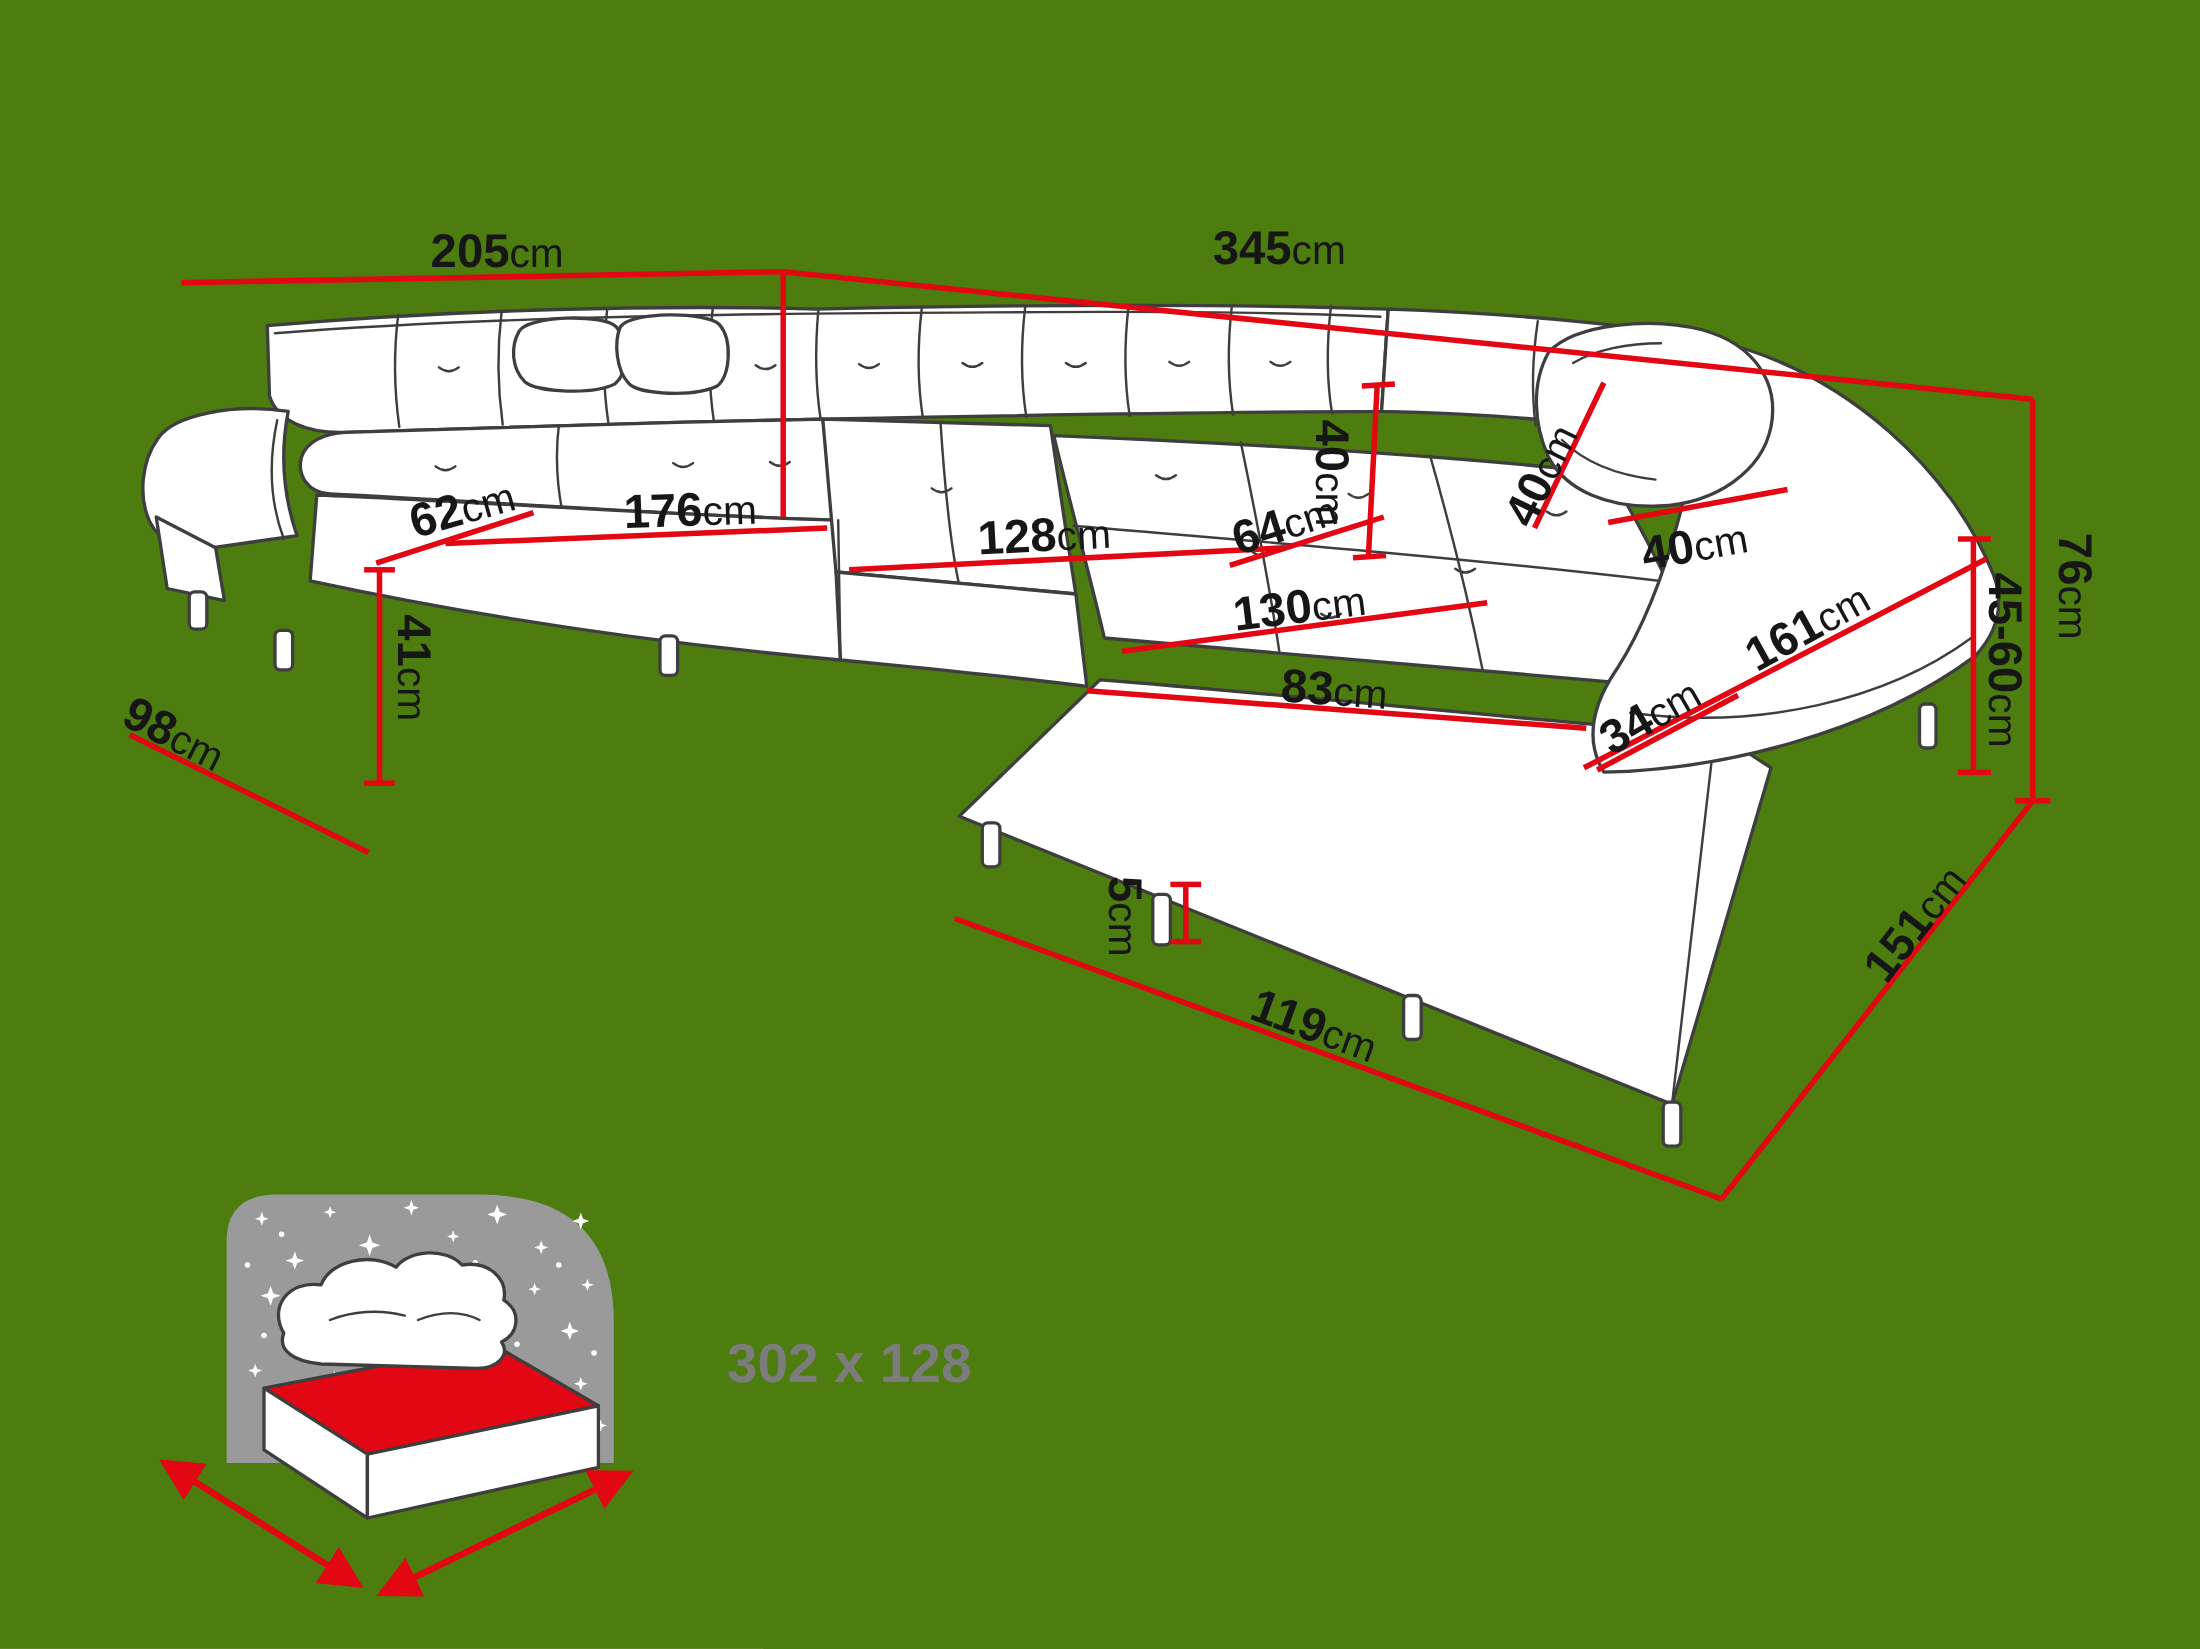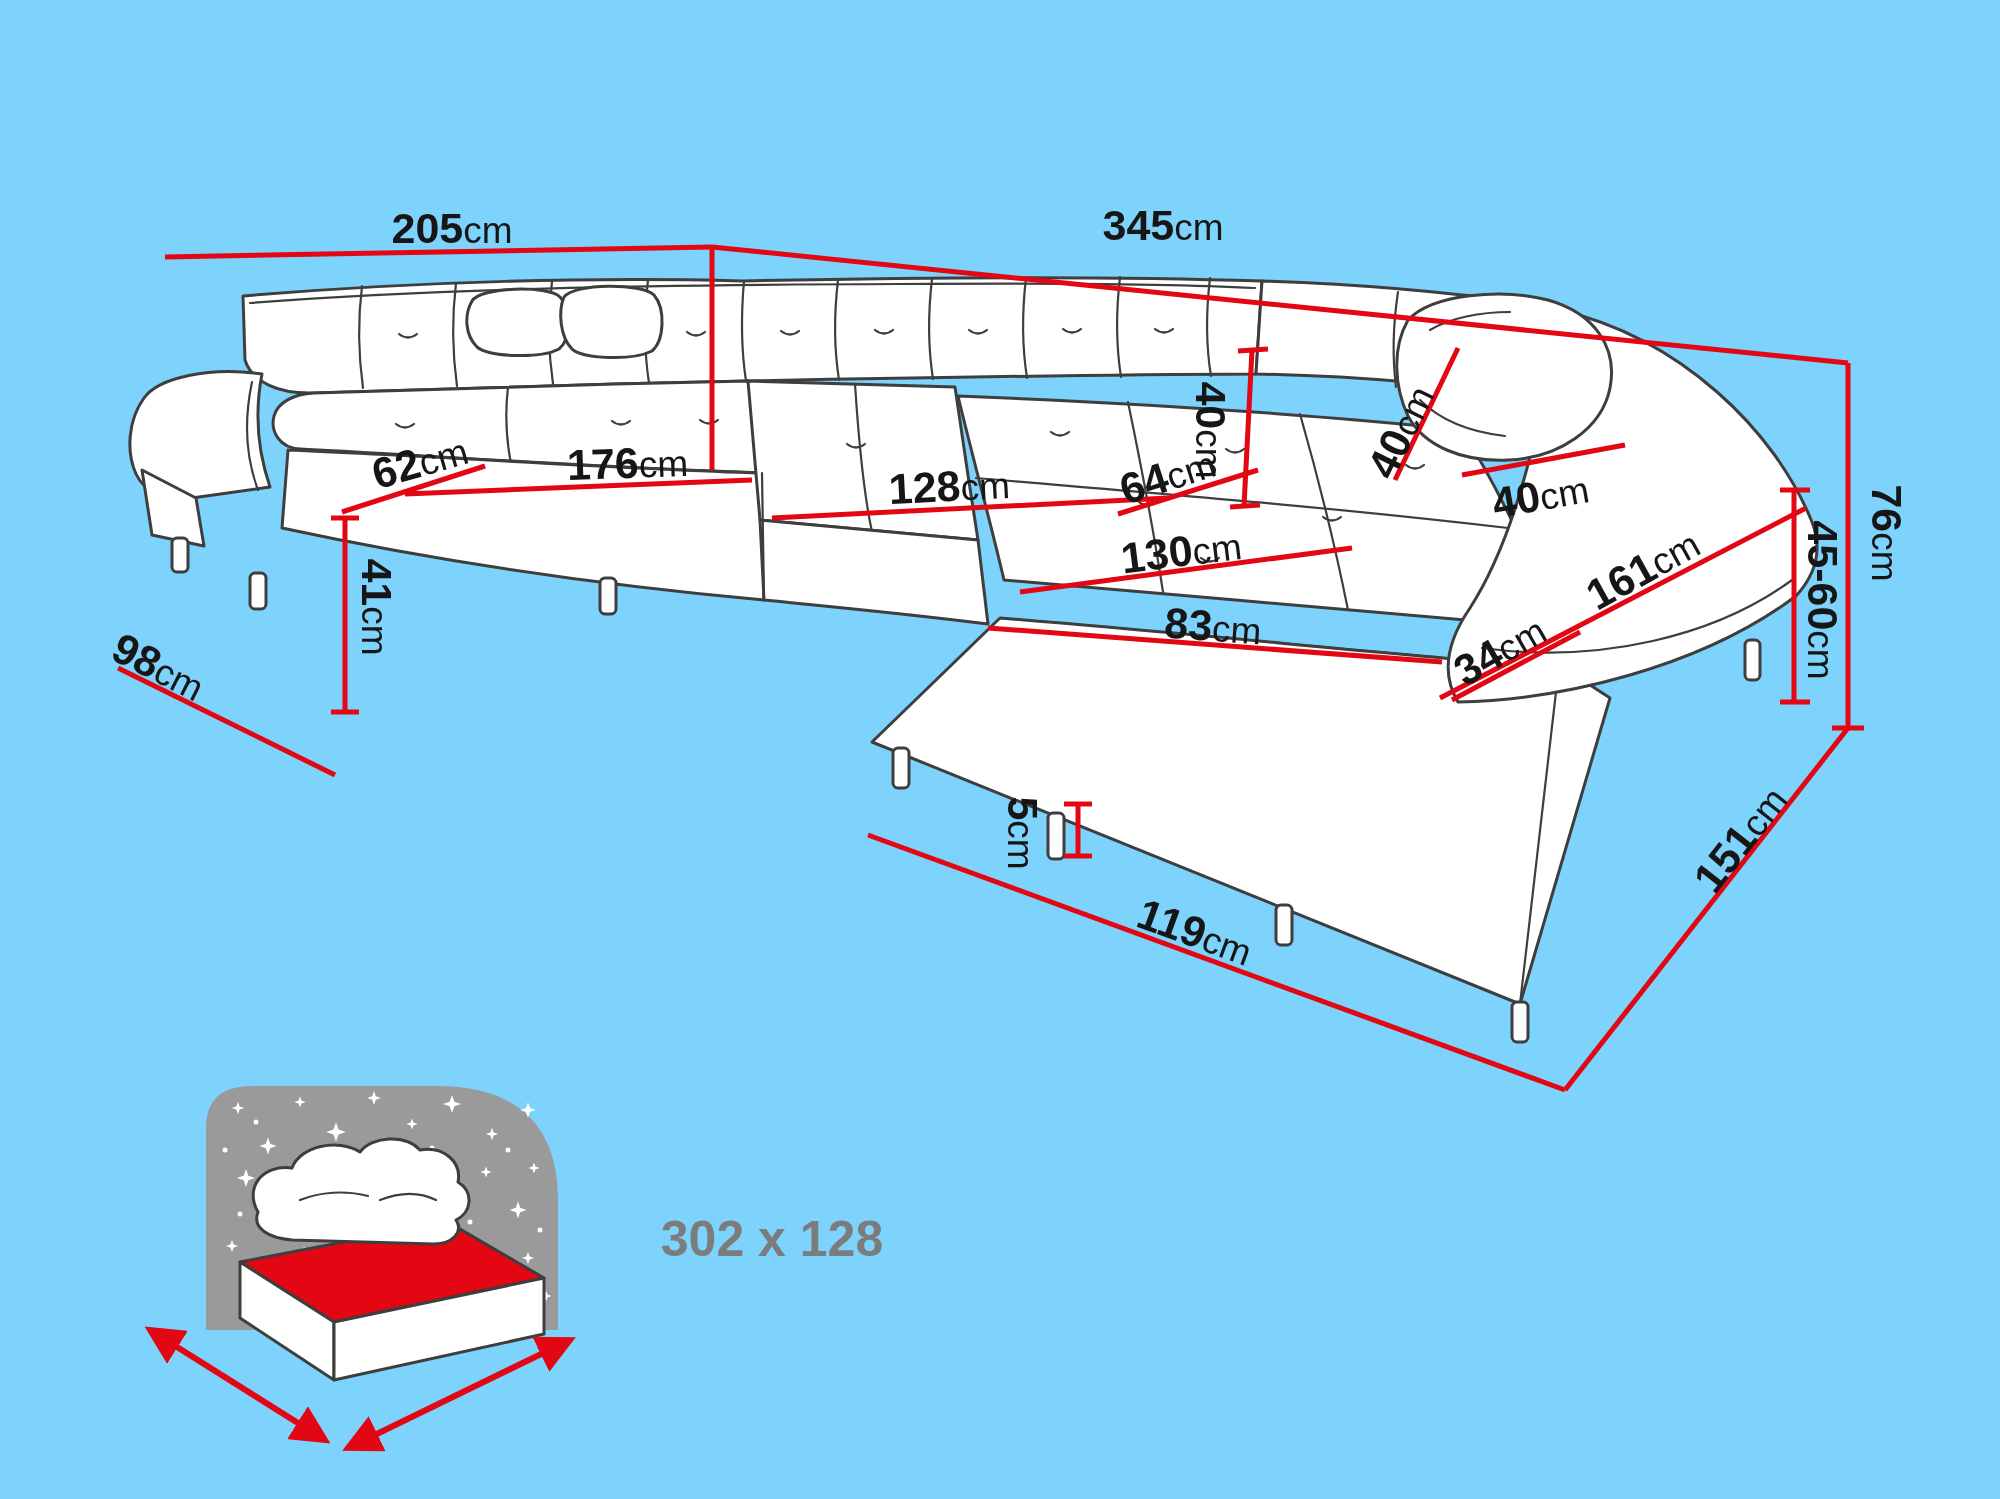--- a/index.html
+++ b/index.html
@@ -1,16 +1,16 @@
 <!DOCTYPE html>
 <html style="--red: #e30613; --outline: #3e3e3e; --gray: #9a9a9a; --label: #161616; --bed-label: #7c7c7c;"><head>
 <meta charset="utf-8">
 <style>
   html,body{margin:0;padding:0;background:#ffffff;}
-  .stage{position:relative;width:2000px;height:1499px;background:#7dd3fc;overflow:hidden;}
+  .stage{position:relative;width:2000px;height:1499px;background:#4d7c0f;overflow:hidden;}
   svg{display:block;}
   .ln{fill:#ffffff;stroke:var(--outline,#3e3e3e);stroke-width:3;stroke-linejoin:round;stroke-linecap:round;}
   .ln2{fill:none;stroke:var(--outline,#3e3e3e);stroke-width:2.2;stroke-linejoin:round;stroke-linecap:round;}
   .red{fill:none;stroke:var(--red,#e30613);stroke-width:5;stroke-linecap:butt;}
   .num{font-family:"Liberation Sans",sans-serif;font-weight:700;font-size:43px;fill:var(--label,#161616);}
   .unit{font-family:"Liberation Sans",sans-serif;font-weight:400;font-size:37px;fill:var(--label,#161616);}
   .bedtxt{font-family:"Liberation Sans",sans-serif;font-weight:700;font-size:50px;fill:var(--bed-label,#7c7c7c);}
   .grayfill{fill:var(--gray,#9a9a9a);stroke:none;}
   .star{fill:#ffffff;stroke:none;}
   .redfill{fill:var(--red,#e30613);stroke:var(--outline,#3e3e3e);stroke-width:3;stroke-linejoin:round;}

